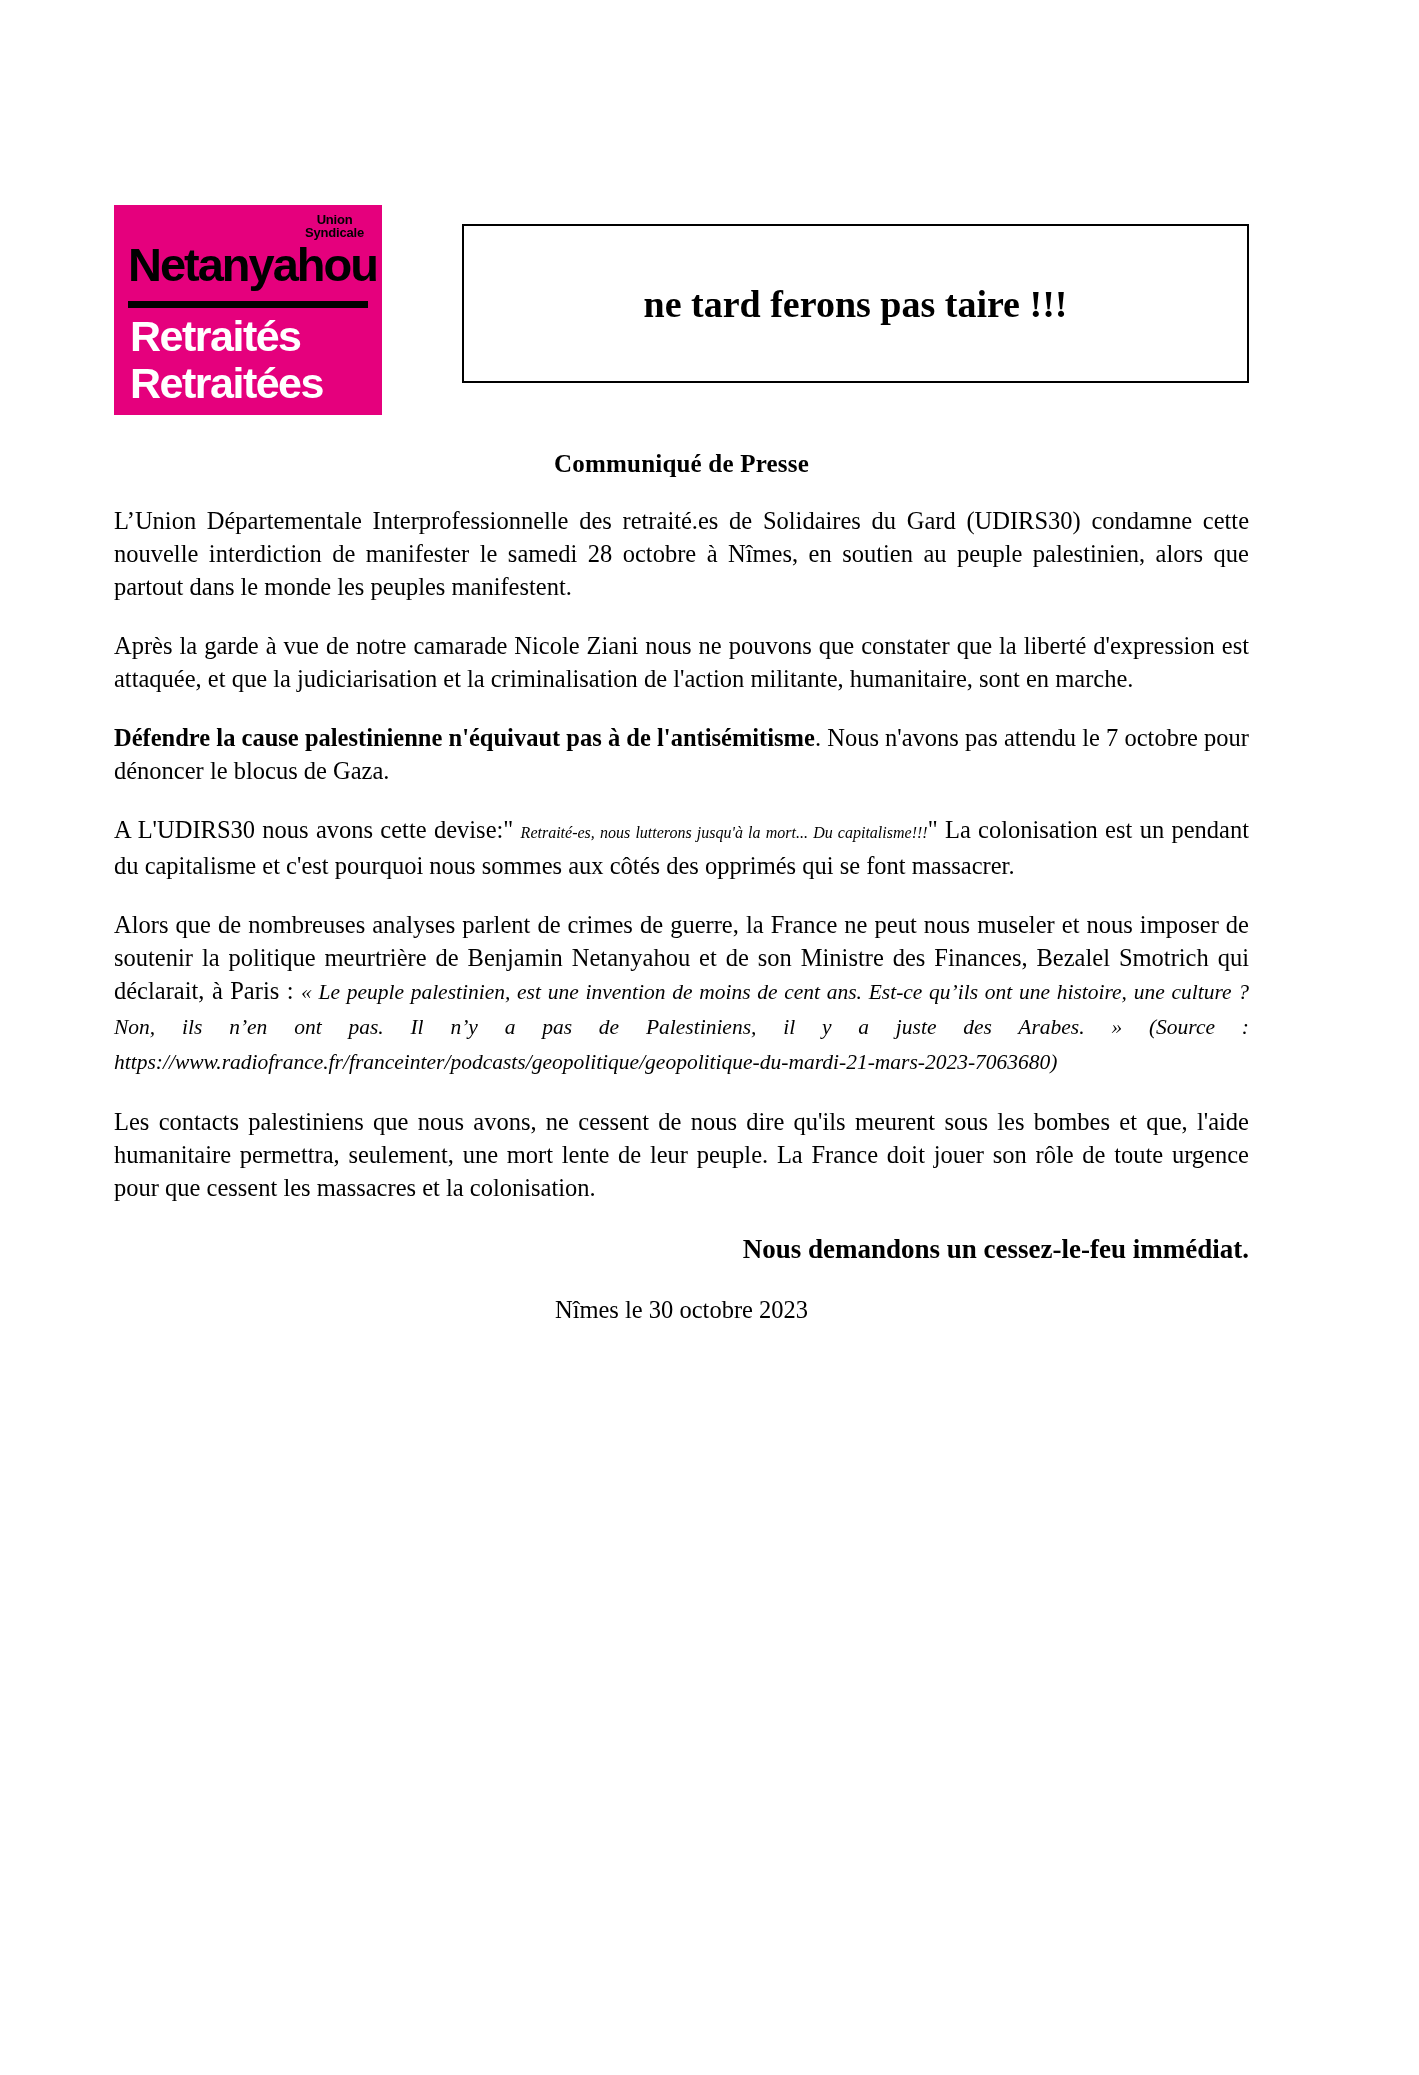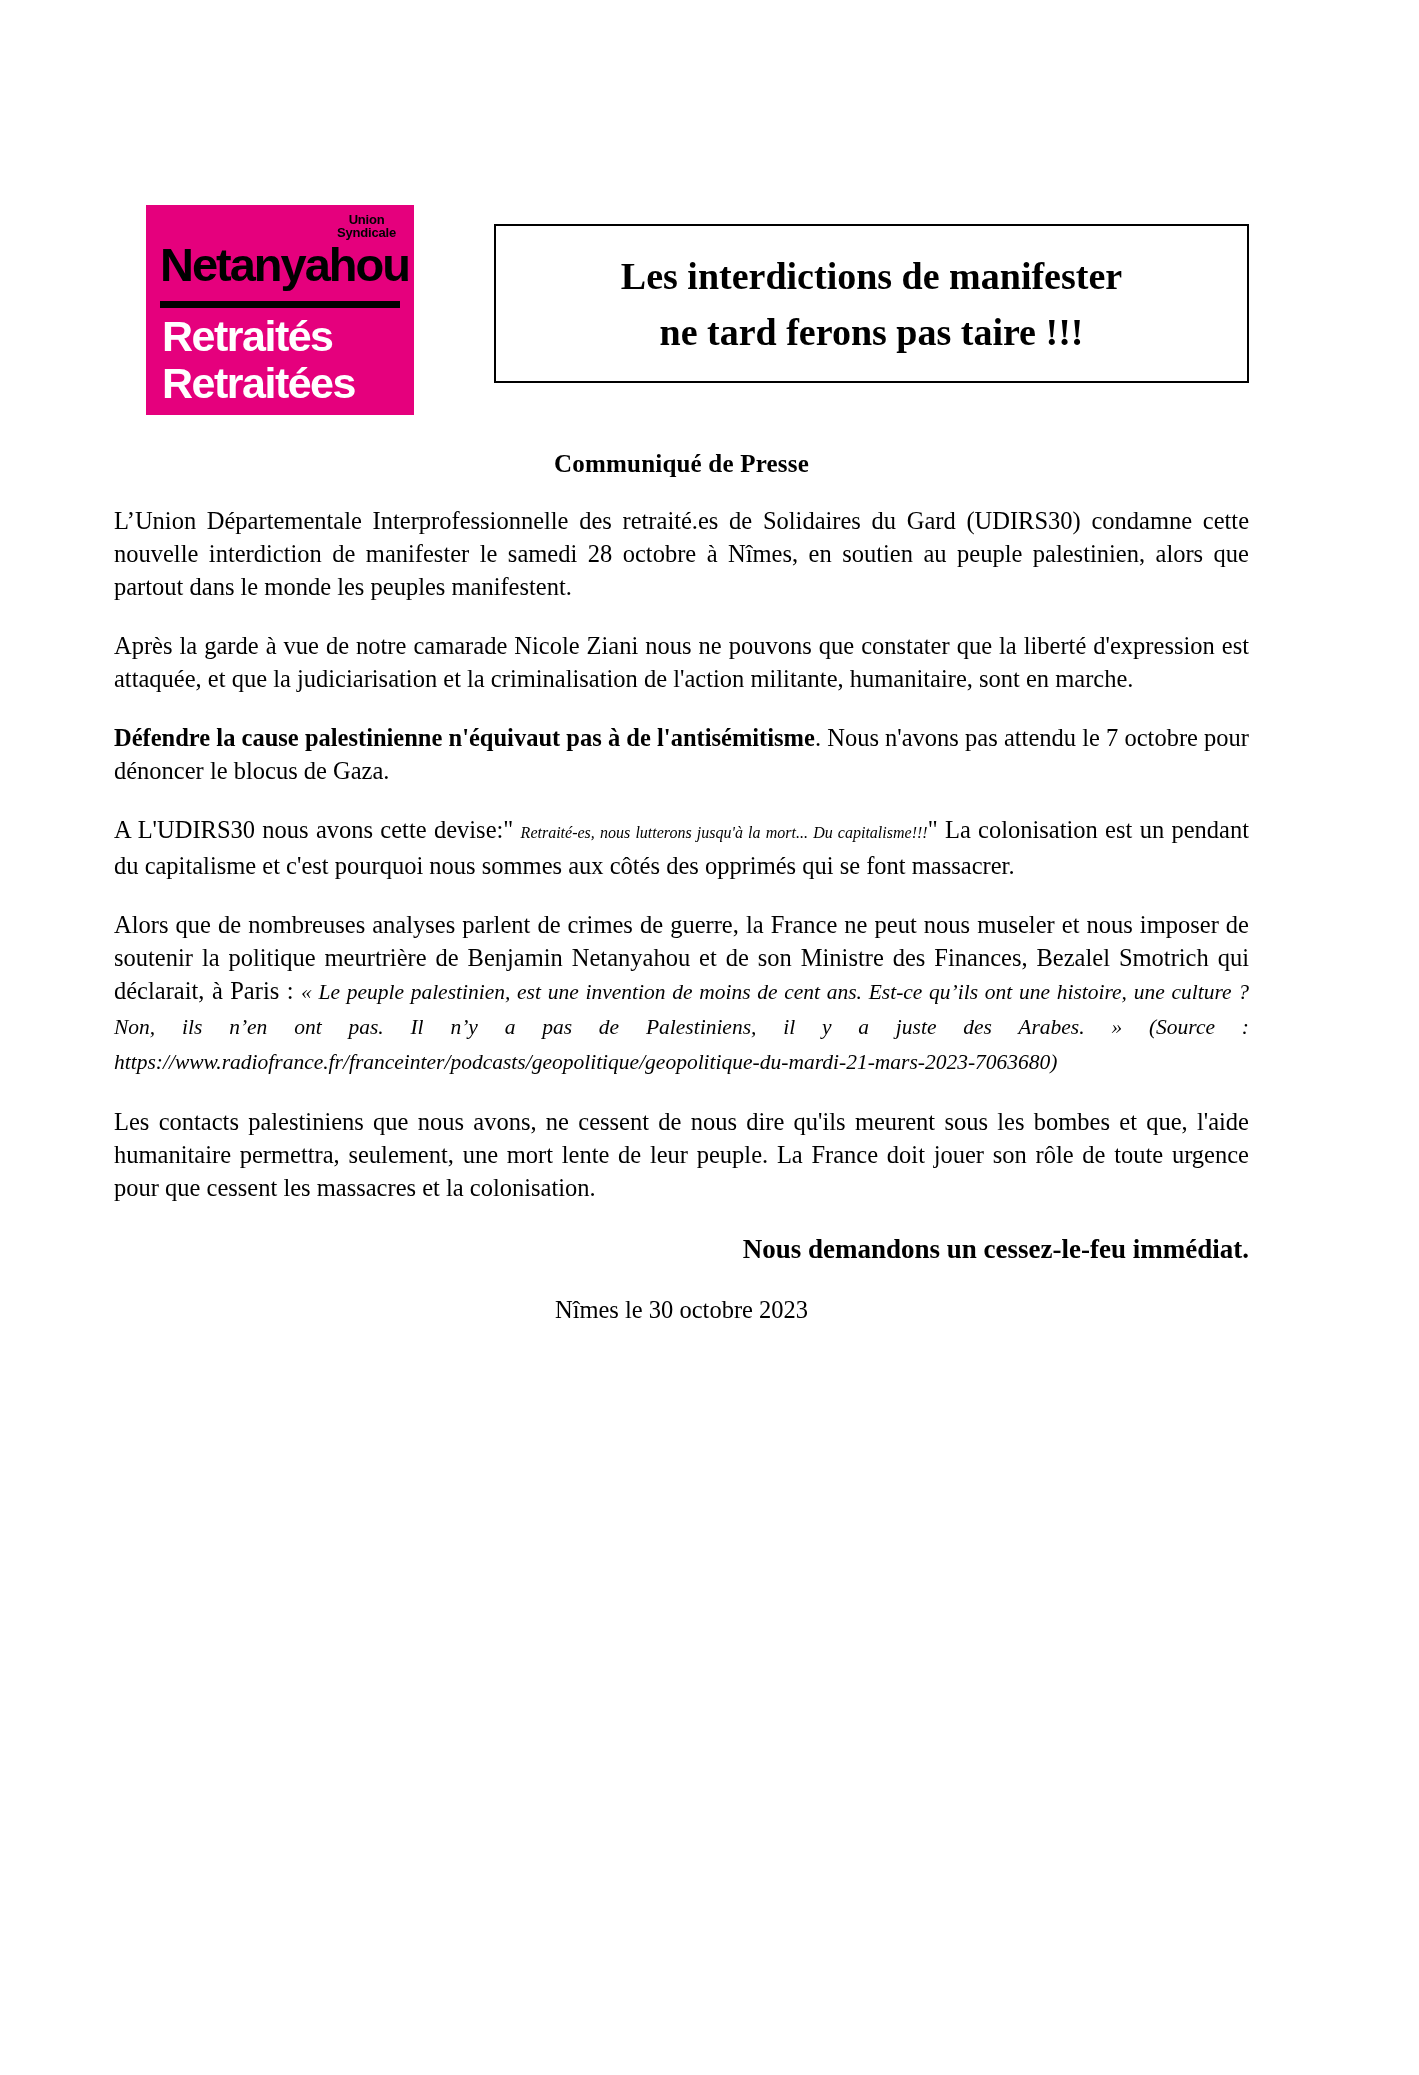--- a/index.html
+++ b/index.html
@@ -36,21 +36,20 @@
     gap: 0px;
     height: 210px;
   }
   .logo {
     width: 268px;
     height: 210px;
     background: #e5007d;
     position: relative;
     flex: 0 0 auto;
     overflow: hidden;
-    margin-left: 32px;
   }
   .logo-union {
     position: absolute;
     right: 18px;
     top: 8px;
     color: #000;
     font-family: "Liberation Sans", sans-serif;
     font-weight: bold;
     font-size: 13px;
     line-height: 13px;
@@ -167,21 +166,20 @@
         </div>
         <div class="logo-solidaires">Netanyahou</div>
         <div class="logo-rule"></div>
         <div class="logo-retraites">
           <div>Retraités</div>
           <div>Retraitées</div>
         </div>
       </div>
 
       <div class="title-box">
-        <div class="title-line">Les interdictions de manifester</div>
         <div class="title-line">ne tard ferons pas taire !!!</div>
       </div>
 
     </div>
 
     <div class="subtitle">Communiqué de Presse</div>
 
     <p class="body">L’Union Départementale Interprofessionnelle des retraité.es de Solidaires du Gard (UDIRS30) condamne cette nouvelle interdiction de manifester le samedi 28 octobre à Nîmes, en soutien au peuple palestinien, alors que partout dans le monde les peuples manifestent.</p>
 
     <p class="body">Après la garde à vue de notre camarade Nicole Ziani nous ne pouvons que constater que la liberté d'expression est attaquée, et que la judiciarisation et la criminalisation de l'action militante, humanitaire, sont en marche.</p>

